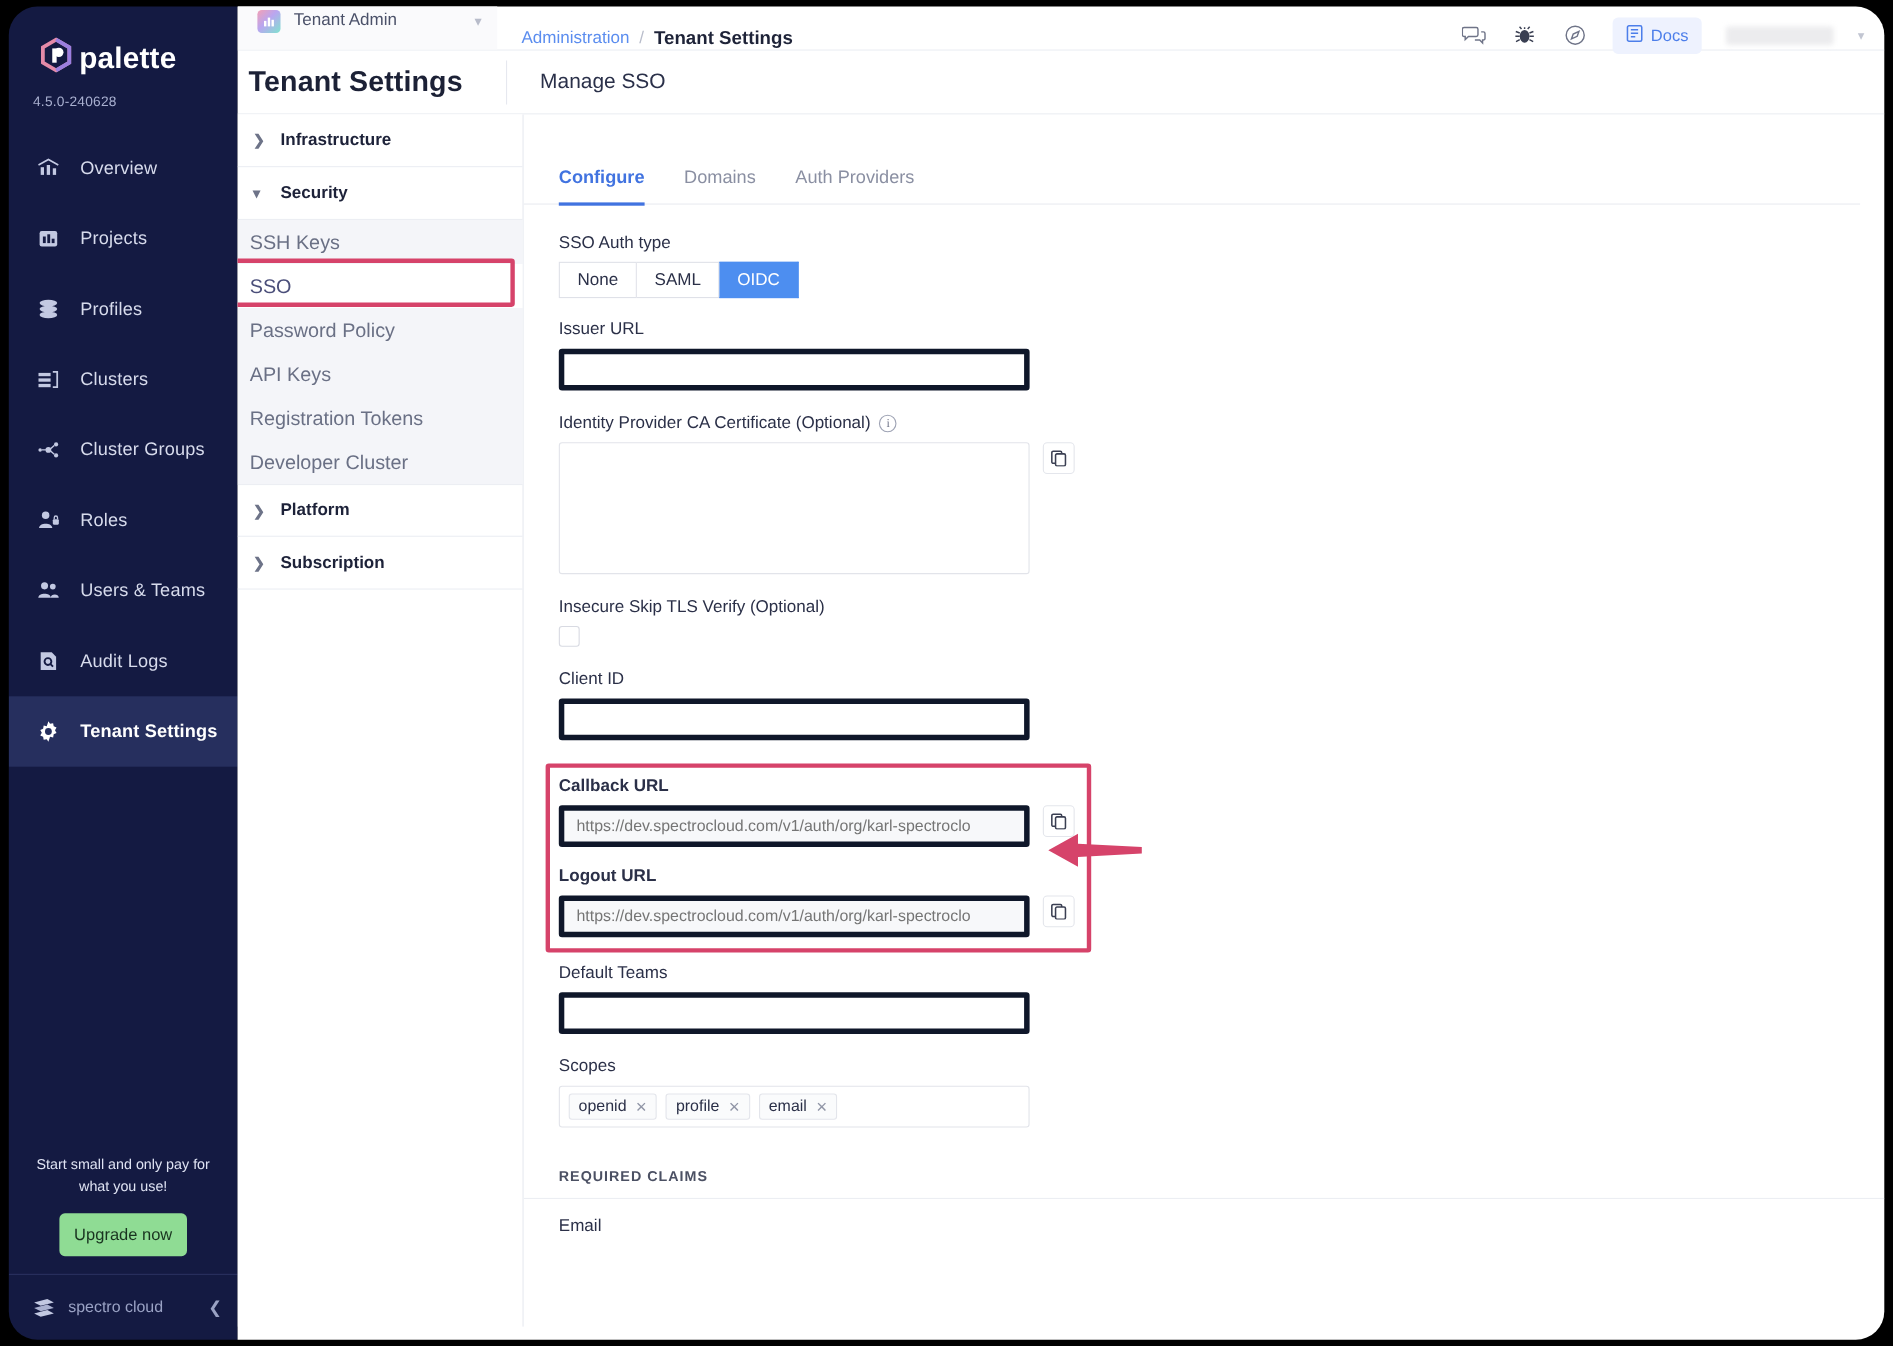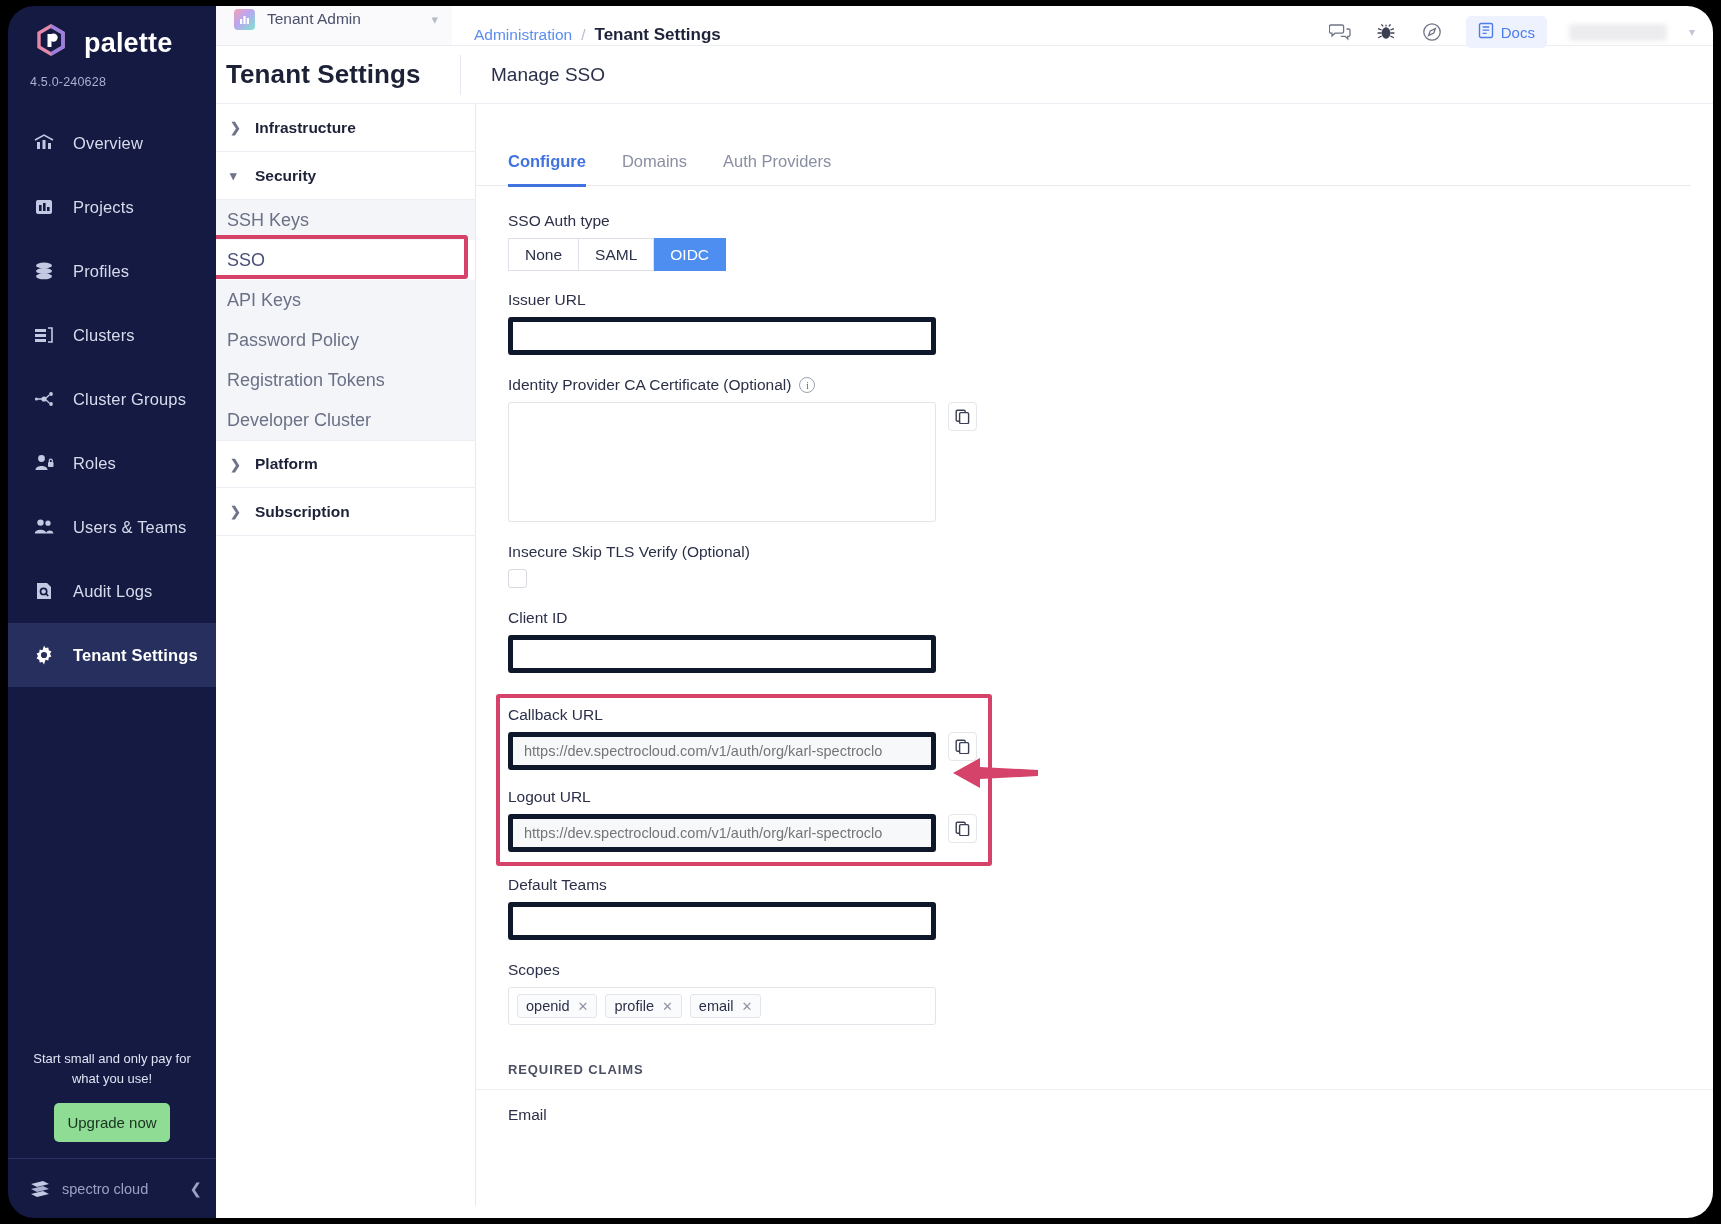--- a/index.html
+++ b/index.html
@@ -21,22 +21,21 @@
     left: 8px; top: 6px;
     width: 208px; height: 1212px;
     background: #141a42;
     border-radius: 26px 0 0 26px;
     overflow: hidden;
     display: flex;
     flex-direction: column;
   }
   .brand {
     display: flex; align-items: center;
-    gap: 12px;
-    padding: 16px 0 0 22px;
+    padding: 26px 0 0 22px;
   }
   .brand-logo {
     width: 42px; height: 42px;
     position: relative;
     display: flex; align-items: center; justify-content: center;
   }
   .brand-logo svg { width: 42px; height: 42px; display:block; }
   .brand-name {
     color: #ffffff;
     font-size: 27px;
@@ -243,21 +242,21 @@
   }
   .tab.sel { color: #4173e0; font-weight: 600; border-bottom-color: #4173e0; }
 
   .form { padding: 26px 0 0 32px; position: relative; }
   .flabel {
     color: #2b3048;
     font-size: 15.5px;
     margin-bottom: 8px;
     display: flex; align-items: center; gap: 8px;
   }
-  .flabel.bold { font-weight: 400; }
+  .flabel.bold { font-weight: 700; }
   .seg { display: flex; margin-bottom: 20px; }
   .seg-btn {
     min-width: 68px;
     height: 33px;
     border: 1px solid #dfe1e8;
     background: #fff;
     color: #2b3048;
     font-family: inherit;
     font-size: 15.5px;
     display: flex; align-items: center; justify-content: center;
@@ -567,24 +566,24 @@
           <span>Security</span>
         </div>
         <div class="sitem">
           <span>SSH Keys</span>
         </div>
         <div class="sitem hl">
           <span class="hl-box"></span>
           <span>SSO</span>
         </div>
         <div class="sitem">
+          <span>Password Policy</span>
+        </div>
+        <div class="sitem">
           <span>API Keys</span>
-        </div>
-        <div class="sitem">
-          <span>Password Policy</span>
         </div>
         <div class="sitem">
           <span>Registration Tokens</span>
         </div>
         <div class="sitem">
           <span>Developer Cluster</span>
         </div>
         <div class="sgroup mt">
           <span class="tw">❯</span>
           <span>Platform</span>

